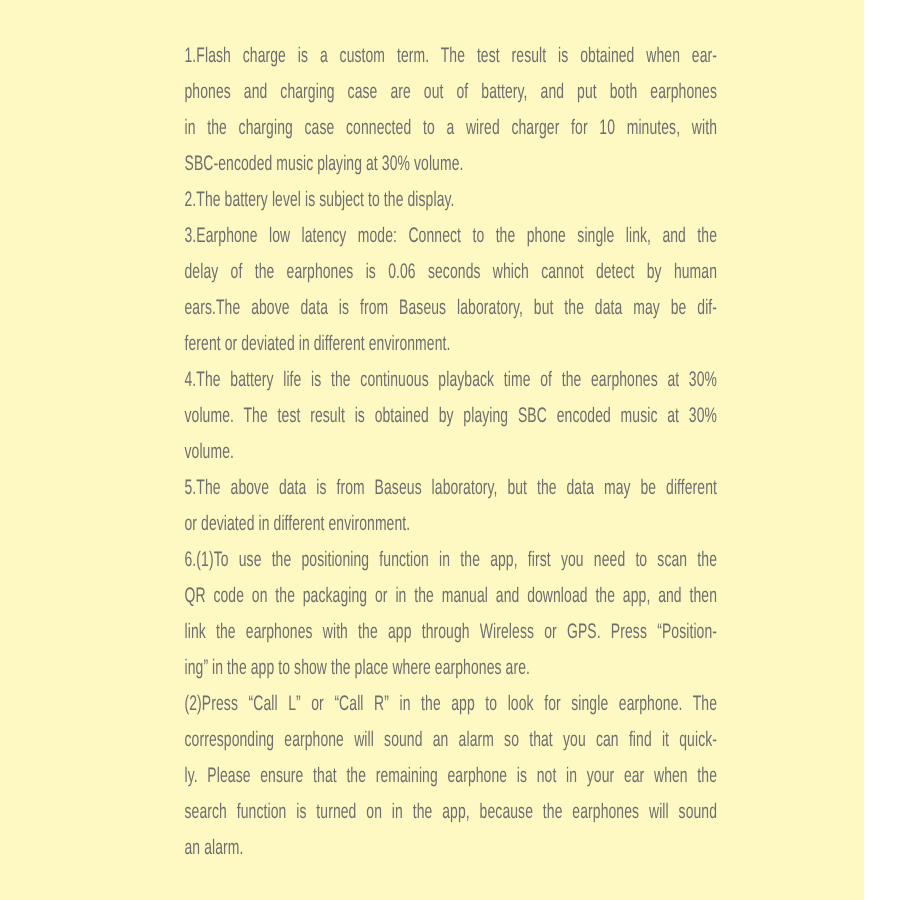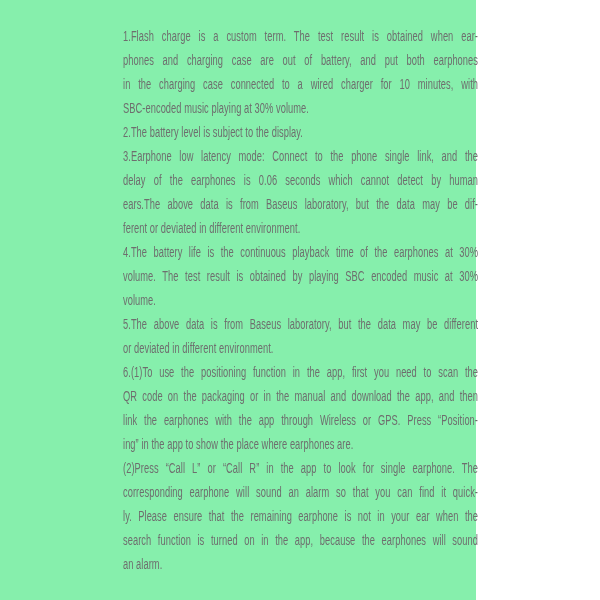--- a/index.html
+++ b/index.html
@@ -5,23 +5,23 @@
   html, body {
     margin: 0;
     padding: 0;
     width: 600px;
     height: 600px;
     background: #ffffff;
     overflow: hidden;
   }
   .page {
     position: relative;
-    width: 476px;
+    width: 576px;
     height: 600px;
-    background: #86efac;
+    background: #fef9c3;
   }
   .doc {
     position: absolute;
     left: 123px;
     top: 24px;
     width: 535px;
     transform: scaleX(0.6636);
     transform-origin: left top;
     font-family: "Liberation Sans", sans-serif;
     font-size: 14px;

